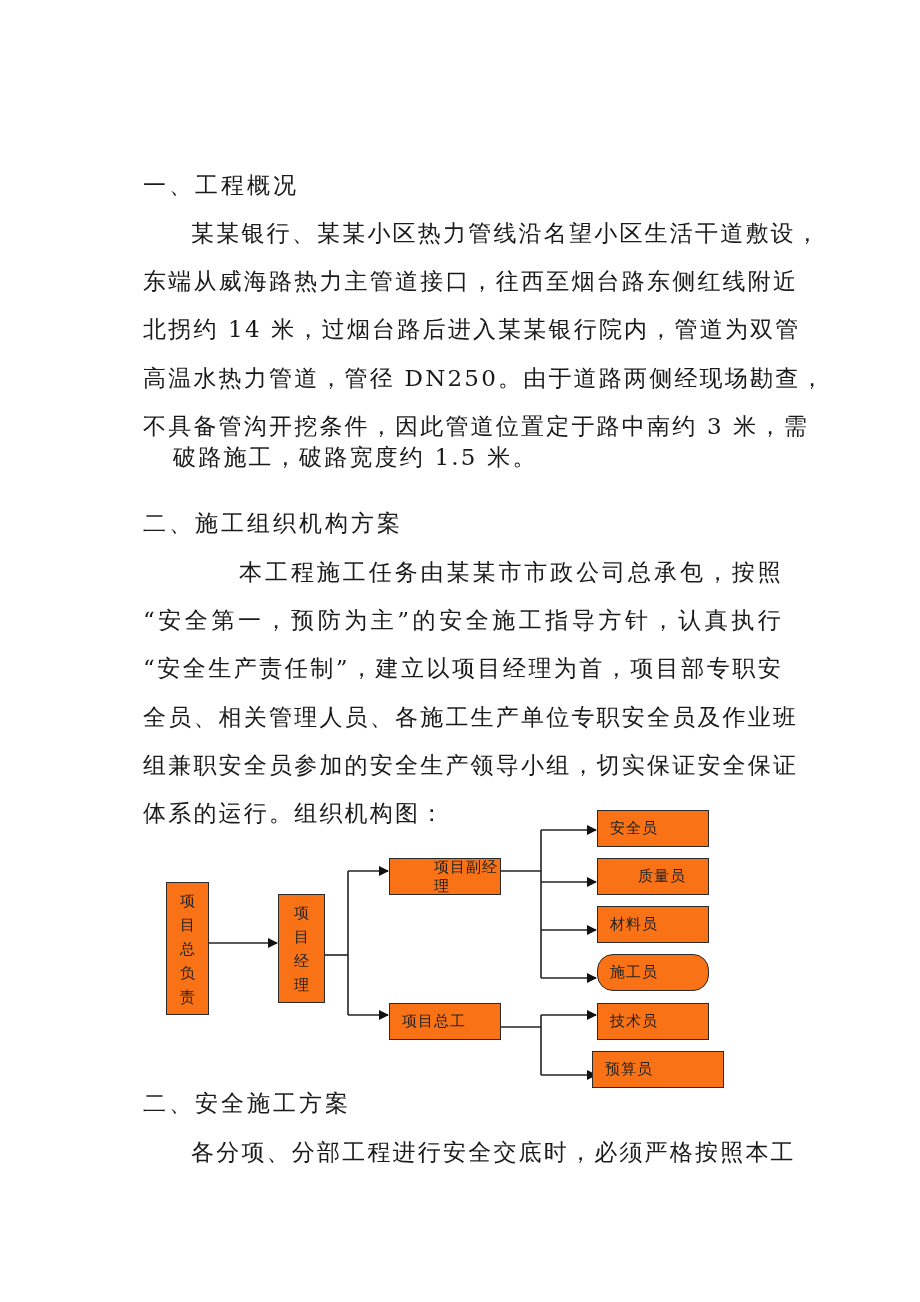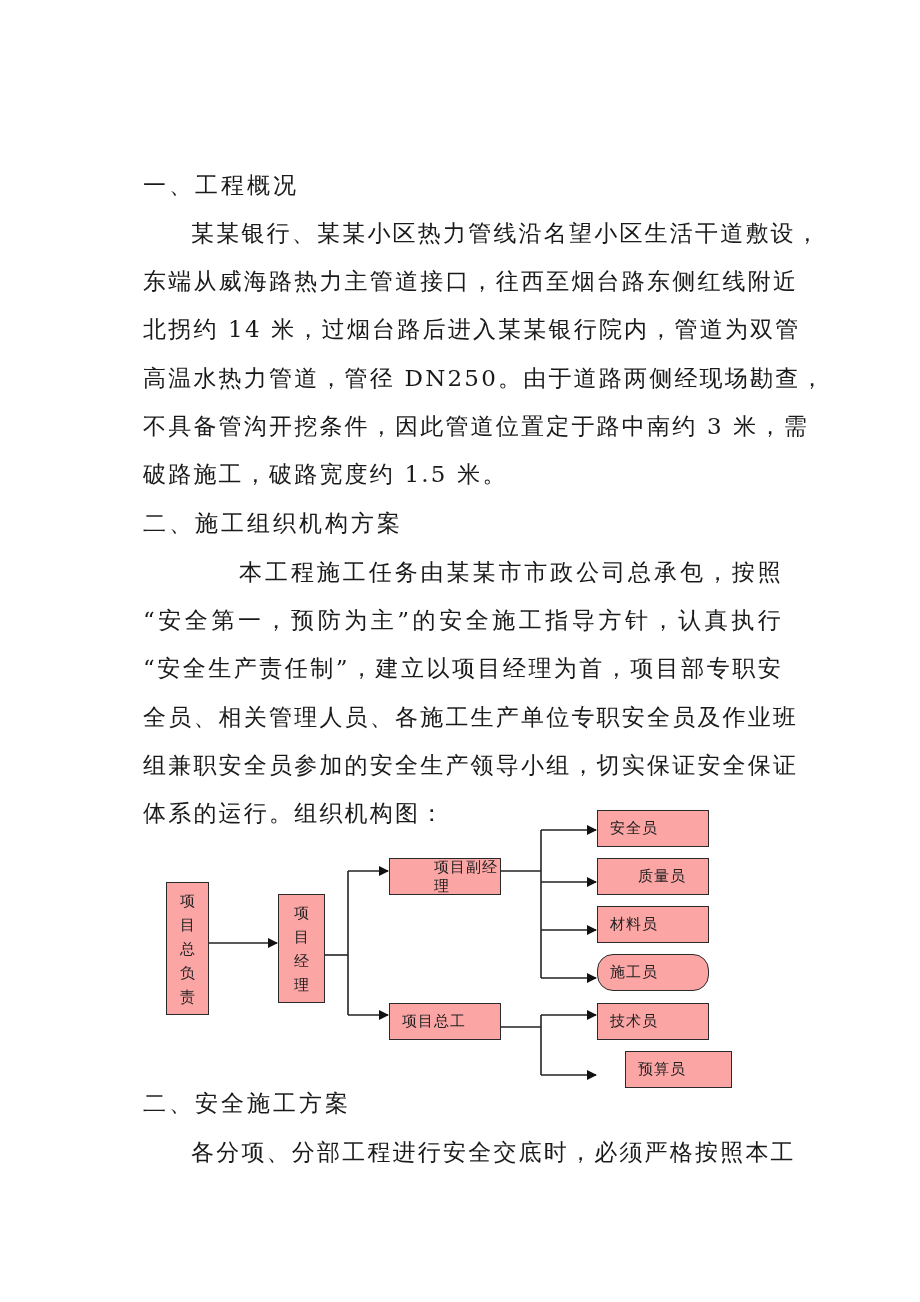--- a/index.html
+++ b/index.html
@@ -30,21 +30,21 @@
     }
     .line.indent1 { padding-left: 48px; width: 592px; }
     .line.indent2 { padding-left: 96px; width: 544px; }
     .heading { letter-spacing: 3px; }
 
     
     .chart { position: absolute; left: 0; top: 0; width: 920px; height: 1302px; pointer-events: none; }
     .box {
       position: absolute;
       border: 1.5px solid #2a2a2a;
-      background: #fca5a5;
+      background: #f97316;
       box-sizing: border-box;
       font-family: "DejaVu Sans", "Liberation Sans", sans-serif;
       font-size: 15px;
       color: #222;
       pointer-events: auto;
     }
     .box.h {
       display: flex;
       align-items: center;
       padding-left: 12px;
@@ -64,21 +64,21 @@
   </style>
 </head>
 <body>
 
 <div class="line heading" style="top:170px;">一、工程概况</div>
 <div class="line just indent1" style="top:218px;">某某银行、某某小区热力管线沿名望小区生活干道敷设，</div>
 <div class="line just" style="top:266px;">东端从威海路热力主管道接口，往西至烟台路东侧红线附近</div>
 <div class="line just" style="top:314px;">北拐约 14 米，过烟台路后进入某某银行院内，管道为双管</div>
 <div class="line just" style="top:363px;">高温水热力管道，管径 DN250。由于道路两侧经现场勘查，</div>
 <div class="line just" style="top:411px;">不具备管沟开挖条件，因此管道位置定于路中南约 3 米，需</div>
-<div class="line" style="top:459px;">破路施工，破路宽度约 1.5 米。</div>
+<div class="line" style="top:442px;margin-left:30px;">破路施工，破路宽度约 1.5 米。</div>
 
 <div class="line heading" style="top:508px;">二、施工组织机构方案</div>
 <div class="line just indent2" style="top:557px;">本工程施工任务由某某市市政公司总承包，按照</div>
 <div class="line just" style="top:605px;">“安全第一，预防为主”的安全施工指导方针，认真执行</div>
 <div class="line just" style="top:653px;">“安全生产责任制”，建立以项目经理为首，项目部专职安</div>
 <div class="line just" style="top:702px;">全员、相关管理人员、各施工生产单位专职安全员及作业班</div>
 <div class="line just" style="top:750px;">组兼职安全员参加的安全生产领导小组，切实保证安全保证</div>
 <div class="line" style="top:798px;">体系的运行。组织机构图：</div>
 
 <div class="chart">
@@ -127,17 +127,17 @@
   </div>
 
   <div class="box h" style="left:389px; top:858px; width:112px; height:37px;padding-left:44px;">项目副经理</div>
   <div class="box h" style="left:389px; top:1003px; width:112px; height:37px;">项目总工</div>
 
   <div class="box h" style="left:597px; top:810px; width:112px; height:37px;">安全员</div>
   <div class="box h" style="left:597px; top:858px; width:112px; height:37px;padding-left:40px;">质量员</div>
   <div class="box h" style="left:597px; top:906px; width:112px; height:37px;">材料员</div>
   <div class="box h" style="left:597px; top:954px; width:112px; height:37px;border-radius:16px;">施工员</div>
   <div class="box h" style="left:597px; top:1003px; width:112px; height:37px;">技术员</div>
-  <div class="box h" style="left:625px; top:1051px; width:107px; height:37px;">预算员</div>
+  <div class="box h" style="left:592px; top:1051px; width:132px; height:37px;">预算员</div>
 </div>
 
 <div class="line heading" style="top:1088px;">二、安全施工方案</div>
 <div class="line just indent1" style="top:1137px;">各分项、分部工程进行安全交底时，必须严格按照本工</div>
 
 </body></html>

